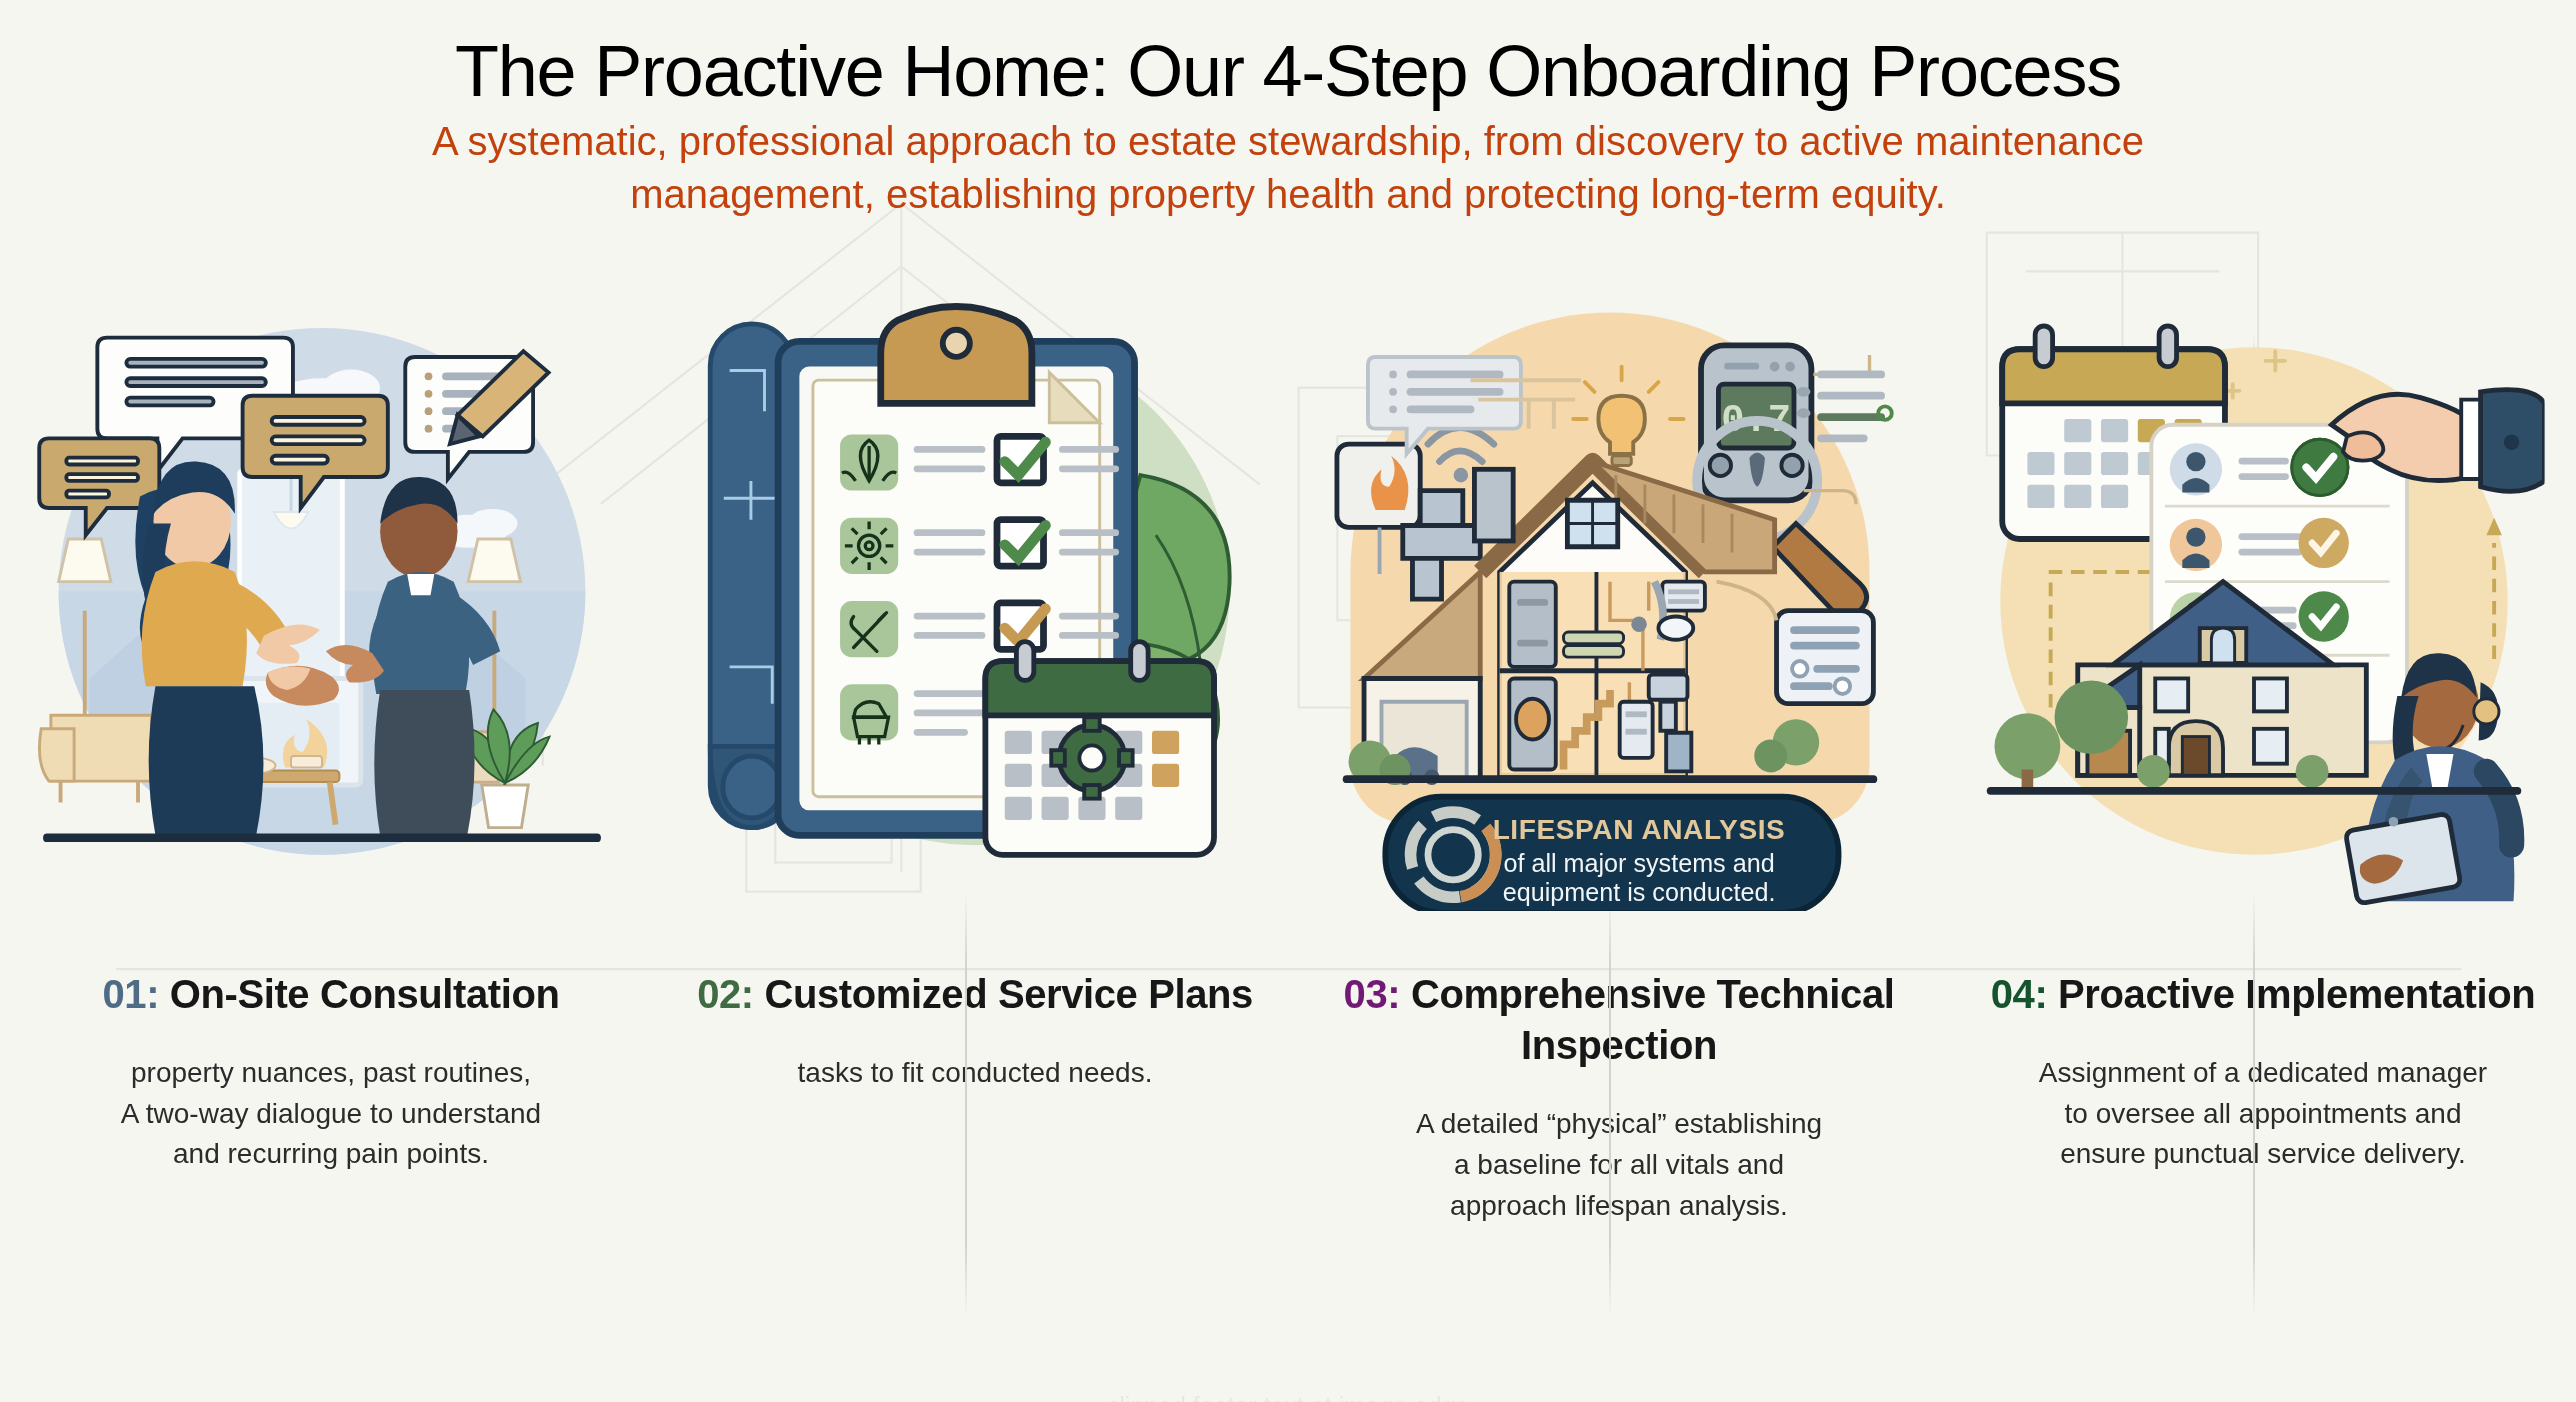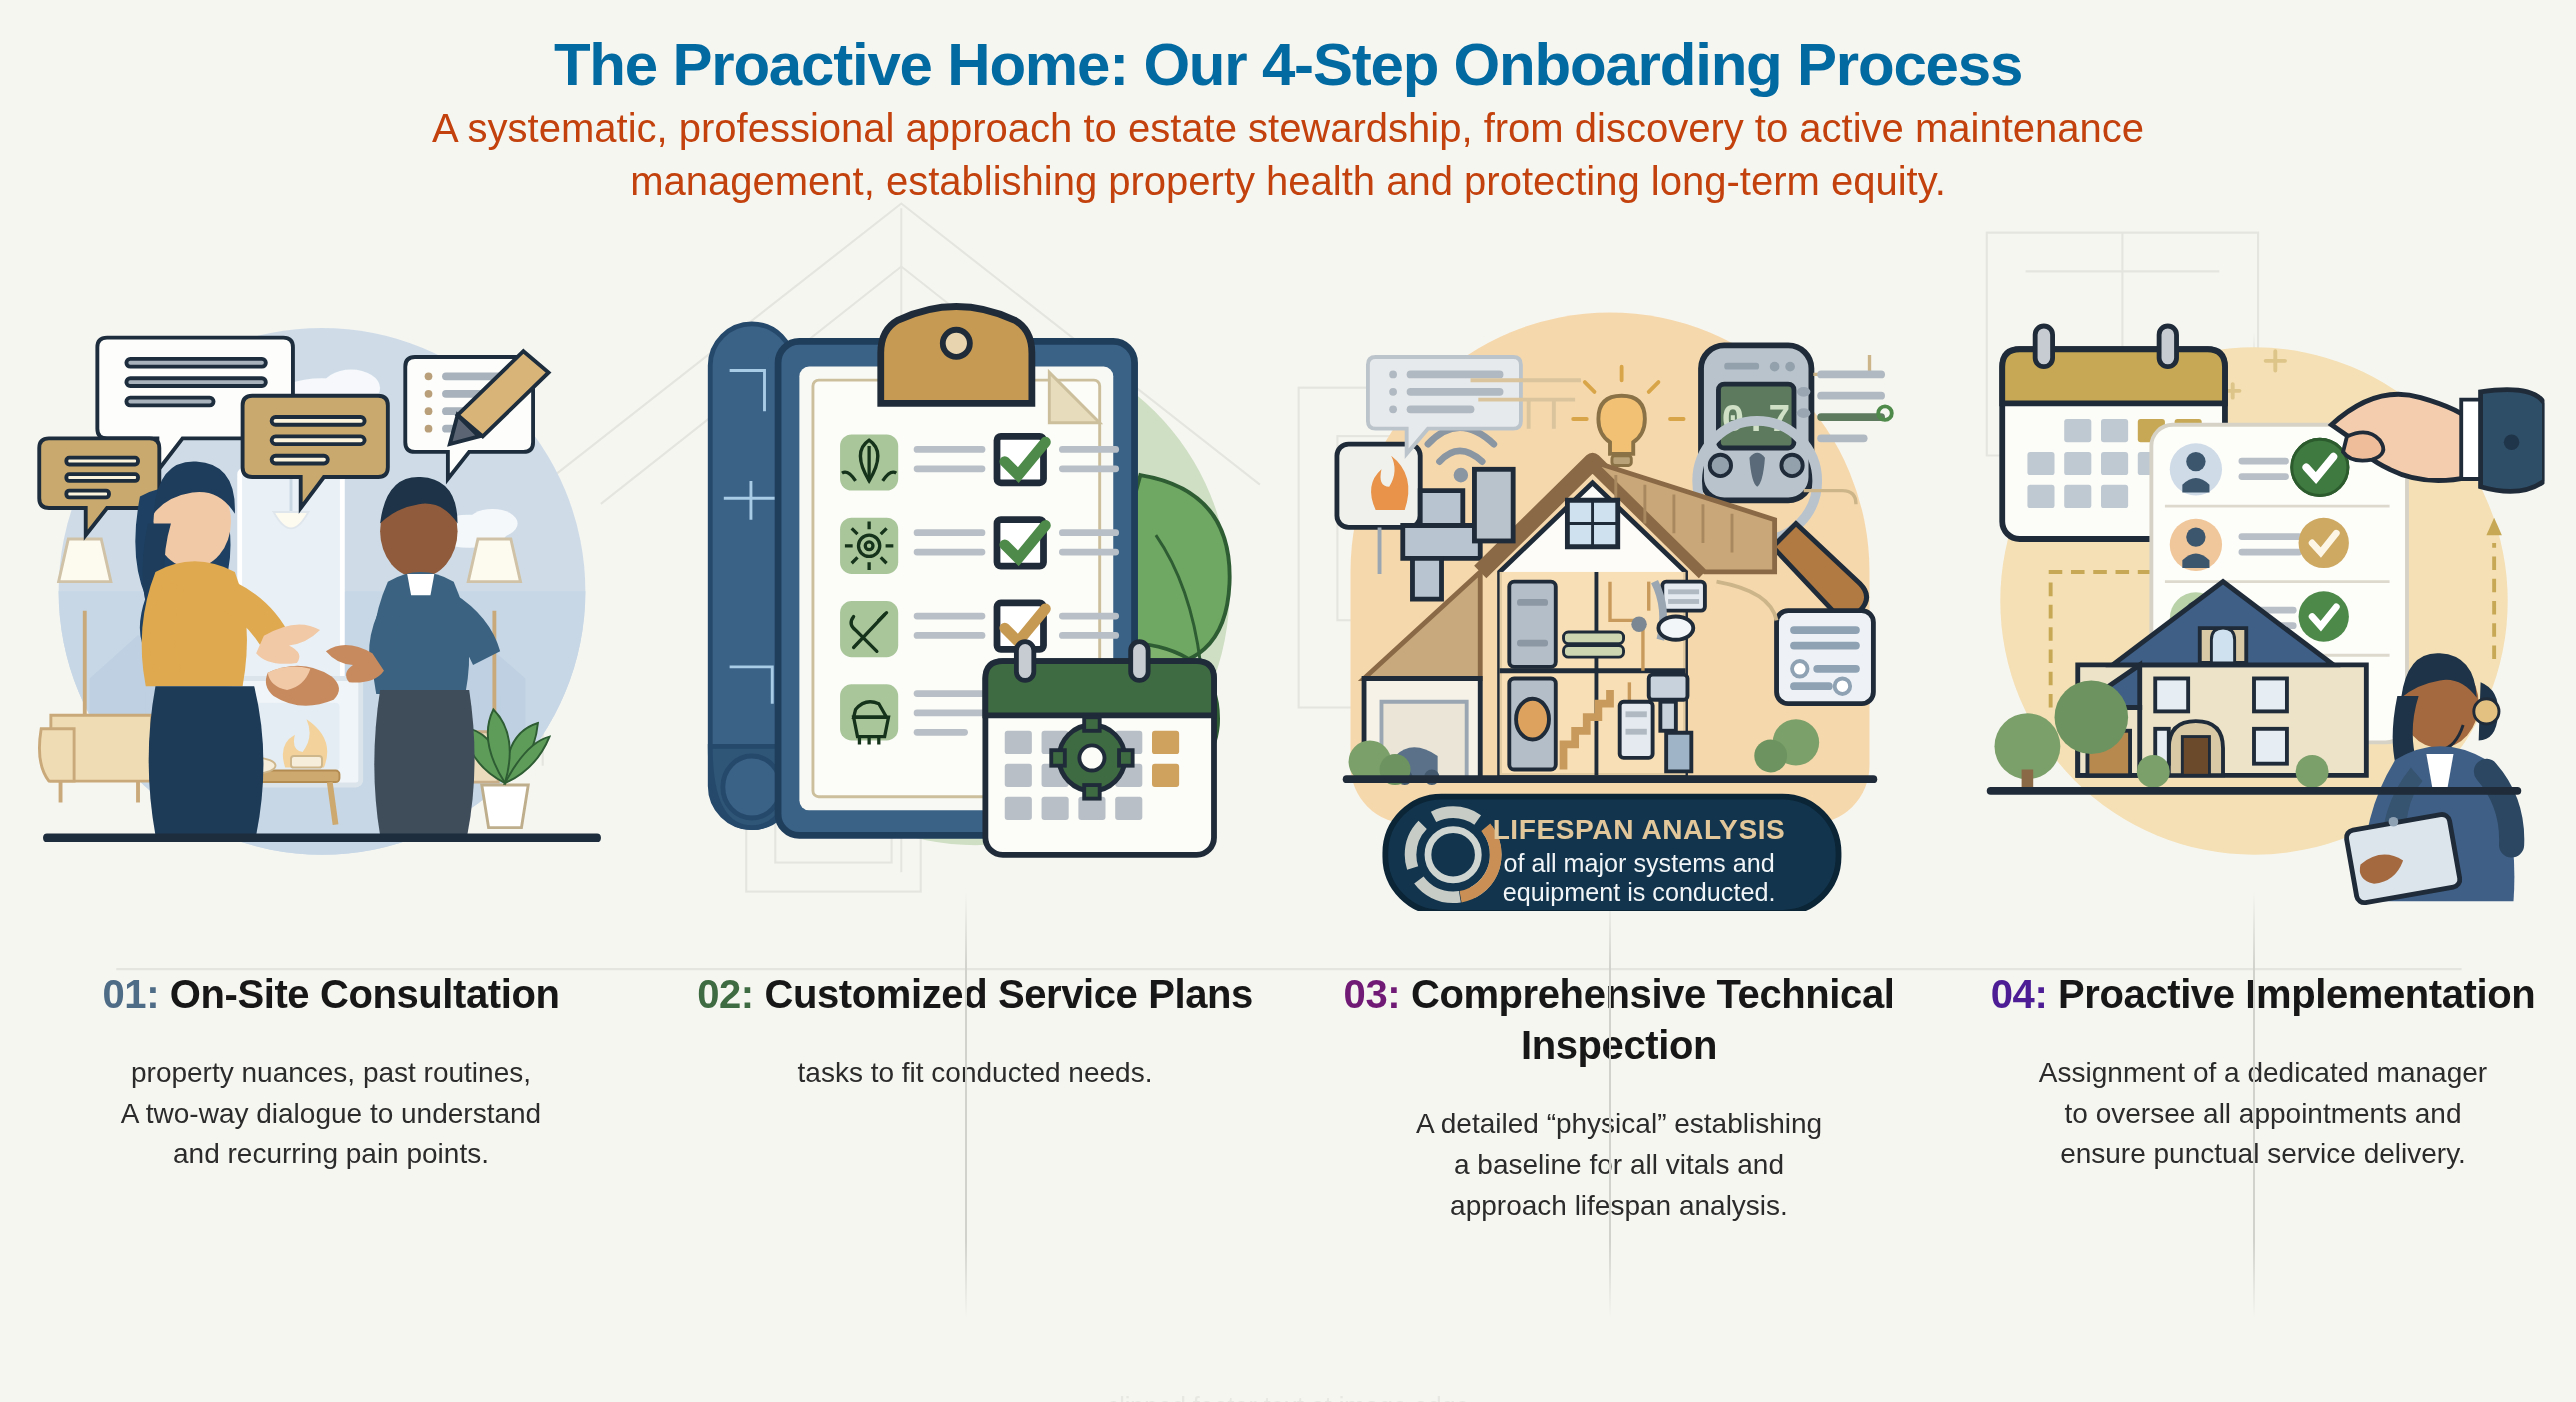--- a/index.html
+++ b/index.html
@@ -9,21 +9,21 @@
     font-family:"Liberation Sans", sans-serif;
     position:relative;
   }
 
   
   .watermark { position:absolute; inset:0; pointer-events:none; opacity:.55; }
 
   
   .header { position:absolute; top:0; left:0; width:100%; padding-top:33px; text-align:center; z-index:5; }
   .title {
-    font-size:60px; font-weight:bold; color:#0369a1;
+    font-size:72px; font-weight:normal; color:#000000;
     letter-spacing:-1.2px; line-height:1.08; white-space:nowrap;
   }
   .subtitle {
     margin:4px auto 0; max-width:1900px;
     font-size:40px; color:#c2410c; line-height:1.32; font-weight:400;
   }
 
   
   .steps {
     position:absolute; top:291px; left:0; width:100%; height:1066px;
@@ -684,21 +684,21 @@
           <path d="M540 496 q28 32 26 76" fill="none" stroke="#2b4762" stroke-width="26" stroke-linecap="round"></path>
           <rect x="400" y="548" width="108" height="76" rx="8" fill="#dde5ec" stroke="#1f2b38" stroke-width="5" transform="rotate(-10 454 586)"></rect>
           <circle cx="444" cy="548" r="5" fill="#8fa2b4"></circle>
           <path d="M410 592 q22-18 44-4 q-8 22-30 24 q-18-4-14-20z" fill="#a4693f"></path>
         </g>
         <rect x="24" y="512" width="552" height="8" rx="4" fill="#1f2b38"></rect>
       </svg>
     </div>
     <div class="caption">
       <div class="step-head">
-        <span class="step-num" style="color:#4c1d95">04:</span>
+        <span class="step-num" style="color:#14532d">04:</span>
         <span>Proactive Implementation</span>
       </div>
       <div class="step-desc">
         <div>Assignment of a dedicated manager</div>
         <div>to oversee all appointments and</div>
         <div>ensure punctual service delivery.</div>
       </div>
     </div>
   </div>
 

